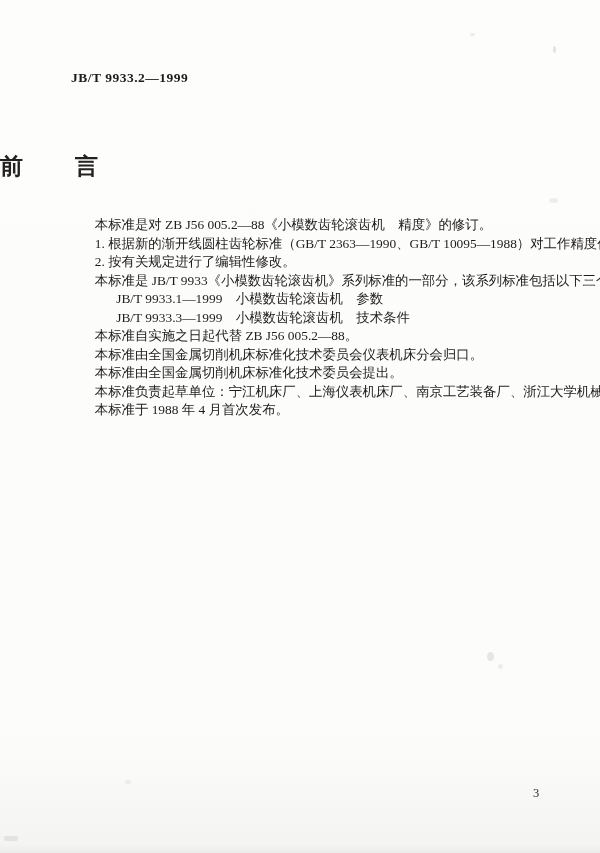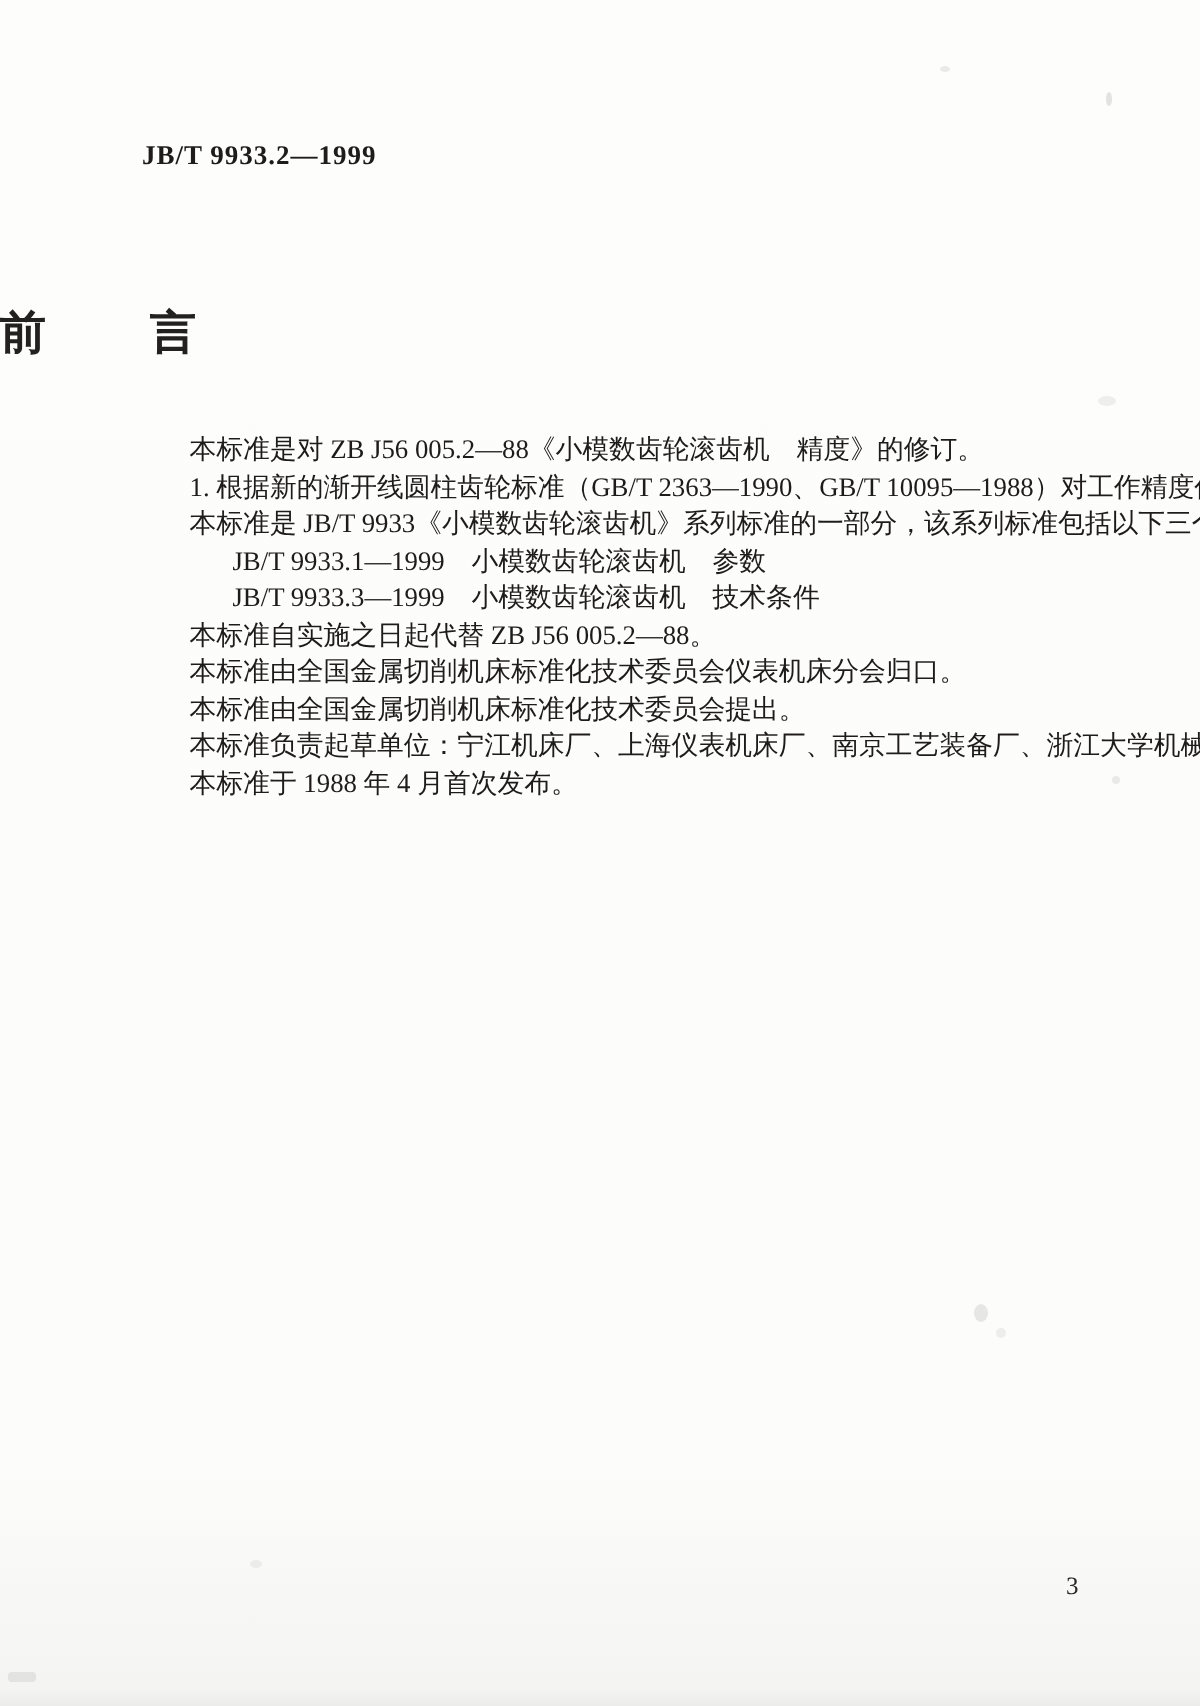--- a/index.html
+++ b/index.html
@@ -85,20 +85,21 @@
 
 <div class="page">
 
   <div class="header-code">JB/T 9933.2—1999</div>
 
   <h1 class="doc-title">前　　言</h1>
 
   <div class="body-text">
     <p class="indent">本标准是对 ZB J56 005.2—88《小模数齿轮滚齿机　精度》的修订。</p>
     <p class="indent">1. 根据新的渐开线圆柱齿轮标准（GB/T 2363—1990、GB/T 10095—1988）对工作精度作了调整；</p>
+    <p class="indent">2. 按有关规定进行了编辑性修改。</p>
     <p class="indent">本标准是 JB/T 9933《小模数齿轮滚齿机》系列标准的一部分，该系列标准包括以下三个部分：</p>
     <p class="list">JB/T 9933.1—1999　小模数齿轮滚齿机　参数</p>
     <p class="list">JB/T 9933.3—1999　小模数齿轮滚齿机　技术条件</p>
     <p class="indent">本标准自实施之日起代替 ZB J56 005.2—88。</p>
     <p class="indent">本标准由全国金属切削机床标准化技术委员会仪表机床分会归口。</p>
     <p class="indent">本标准由全国金属切削机床标准化技术委员会提出。</p>
     <p class="indent">本标准负责起草单位：宁江机床厂、上海仪表机床厂、南京工艺装备厂、浙江大学机械工厂。</p>
     <p class="indent">本标准于 1988 年 4 月首次发布。</p>
   </div>
 

